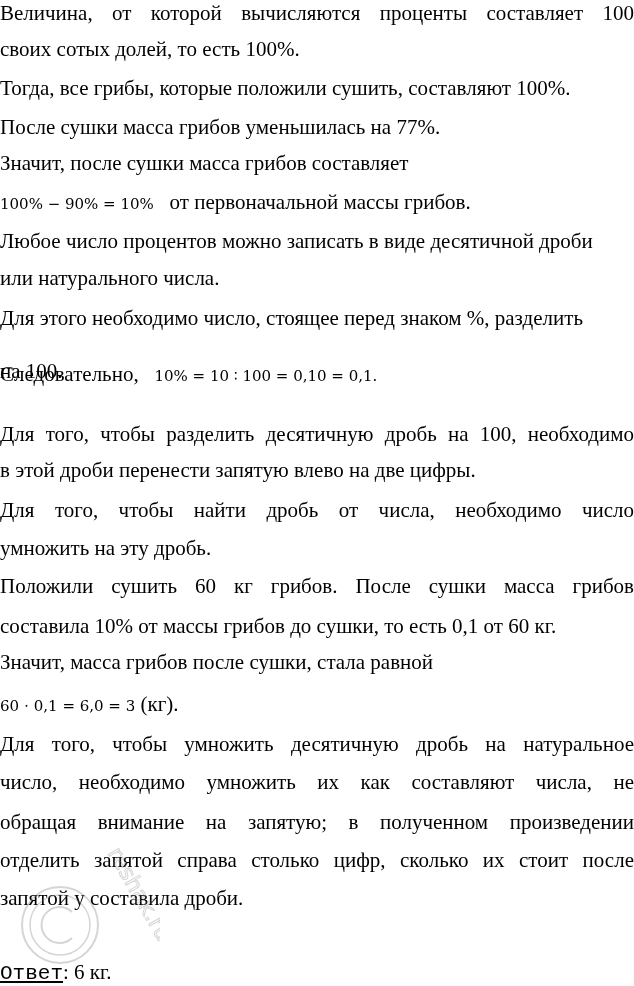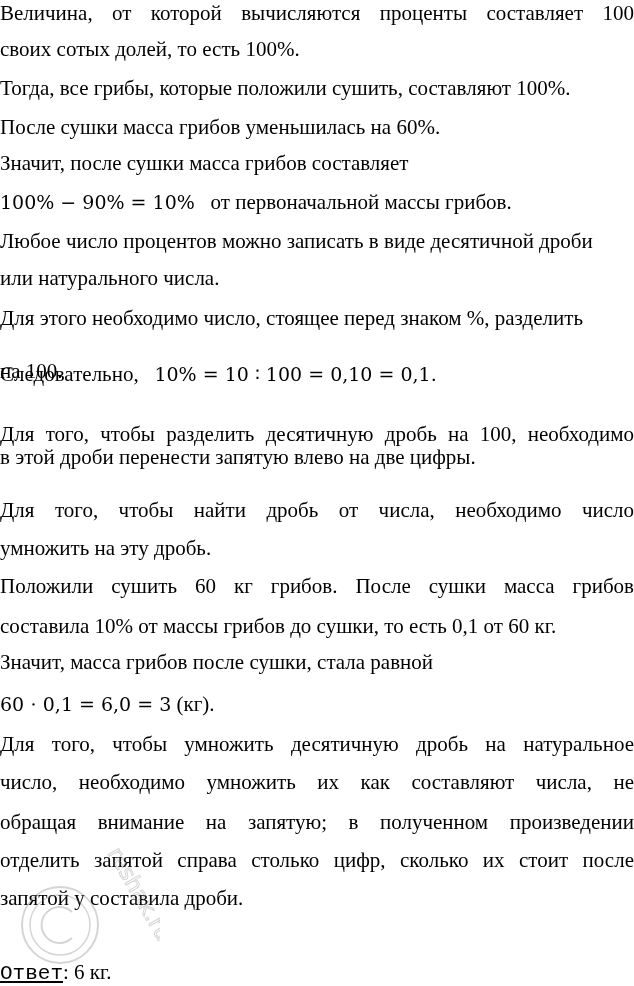--- a/index.html
+++ b/index.html
@@ -6,52 +6,52 @@
   body {
     width: 634px; height: 986px; overflow: hidden; position: relative;
     font-family: "Liberation Serif", serif; color: #000;
   }
   .doc { position: absolute; left: 0; top: 0; width: 634px; }
   .line {
     position: absolute; left: 0; width: 634px;
     font-size: 21px; line-height: 26px; white-space: nowrap;
   }
   .just { text-align: justify; text-align-last: justify; white-space: normal; }
-  .math { font-family: "DejaVu Serif", serif; font-size: 19px; }
+  .math { font-family: "DejaVu Serif", serif; font-size: 15px; }
   .ans-label { text-decoration: underline; font-family: Liberation Mono, monospace; }
   .watermark {
     position: absolute; left: 10px; top: 840px; width: 150px; height: 150px;
     opacity: 0.35; pointer-events: none;
   }
 </style>
 </head>
 <body>
 
 <div class="doc">
   <div class="line just" style="top:0px">Величина, от которой вычисляются проценты составляет 100</div>
   <div class="line" style="top:36px">своих сотых долей, то есть 100%.</div>
   <div class="line" style="top:75px">Тогда, все грибы, которые положили сушить, составляют 100%.</div>
-  <div class="line" style="top:114px">После сушки масса грибов уменьшилась на 60%.</div>
+  <div class="line" style="top:114px">После сушки масса грибов уменьшилась на 77%.</div>
   <div class="line" style="top:150px">Значит, после сушки масса грибов составляет</div>
   <div class="line" style="top:189px">
     <span class="math">100% − 90% = 10%</span>
     &nbsp;
     <span>от первоначальной массы грибов.</span>
   </div>
   <div class="line" style="top:228px">Любое число процентов можно записать в виде десятичной дроби</div>
   <div class="line" style="top:265px">или натурального числа.</div>
   <div class="line" style="top:305px">Для этого необходимо число, стоящее перед знаком %, разделить</div>
   <div class="line" style="top:358px">на 100.</div>
   <div class="line" style="top:361px">
     <span>Следовательно,</span>
     &nbsp;
     <span class="math">10% = 10 ∶ 100 = 0,10 = 0,1.</span>
   </div>
   <div class="line just" style="top:421px">Для того, чтобы разделить десятичную дробь на 100, необходимо</div>
-  <div class="line" style="top:444px">в этой дроби перенести запятую влево на две цифры.</div>
+  <div class="line" style="top:457px">в этой дроби перенести запятую влево на две цифры.</div>
   <div class="line just" style="top:497px">Для того, чтобы найти дробь от числа, необходимо число</div>
   <div class="line" style="top:535px">умножить на эту дробь.</div>
   <div class="line just" style="top:573px">Положили сушить 60 кг грибов. После сушки масса грибов</div>
   <div class="line" style="top:613px">составила 10% от массы грибов до сушки, то есть 0,1 от 60 кг.</div>
   <div class="line" style="top:649px">Значит, масса грибов после сушки, стала равной</div>
   <div class="line" style="top:691px">
     <span class="math">60 ⋅ 0,1 = 6,0 = 3</span>
     <span>(кг).</span>
   </div>
   <div class="line just" style="top:731px">Для того, чтобы умножить десятичную дробь на натуральное</div>

